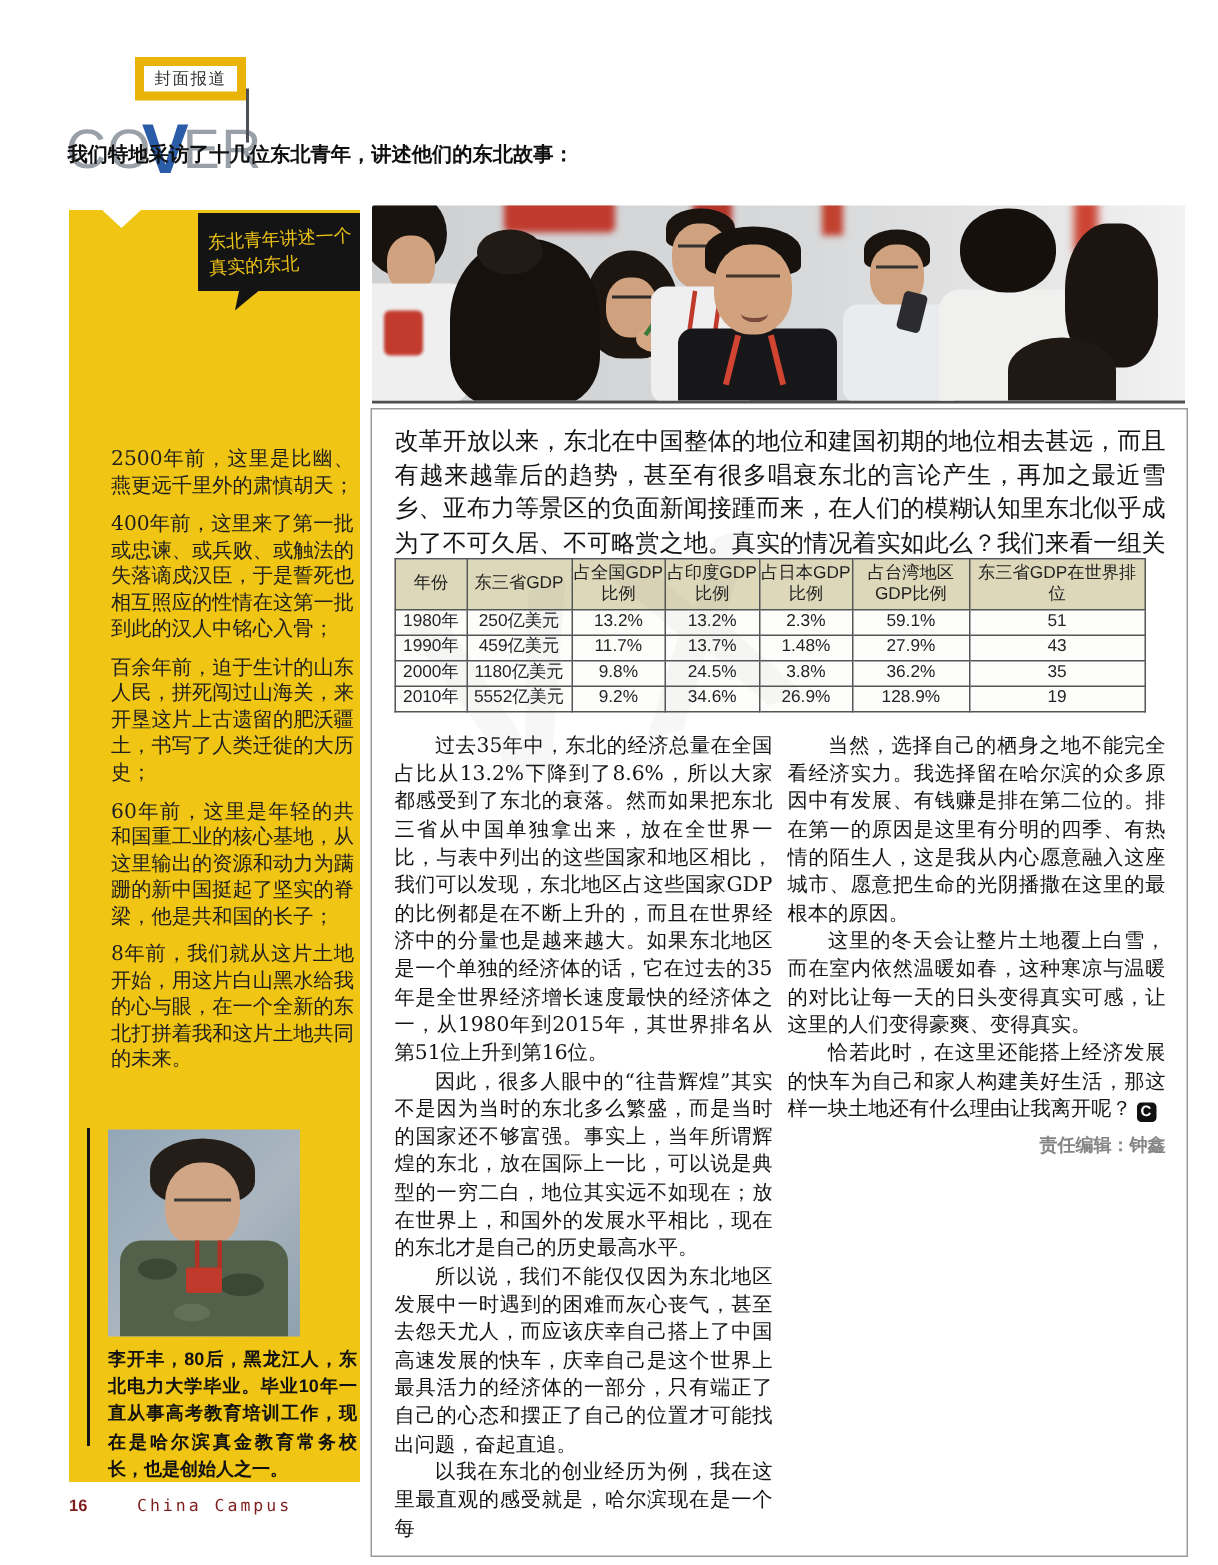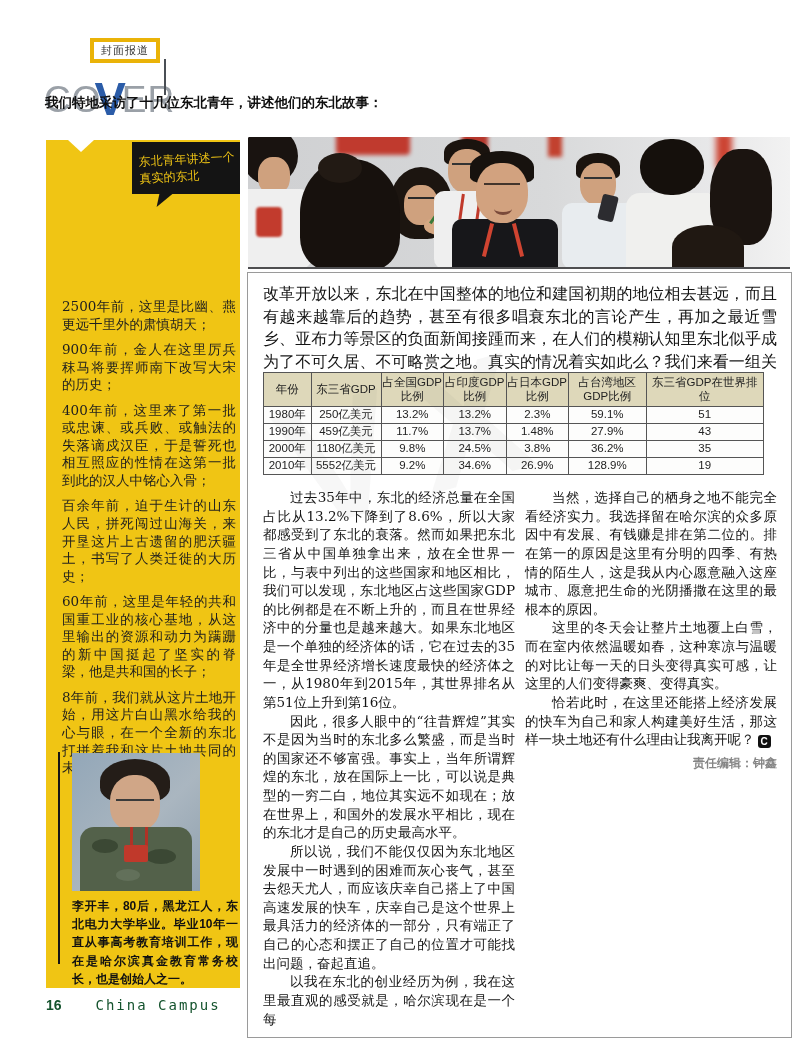--- a/index.html
+++ b/index.html
@@ -3,21 +3,21 @@
 <meta charset="utf-8">
 <style>
   html,body{margin:0;padding:0;background:#ffffff;}
   .page{position:relative;width:812px;height:1043px;background:#fff;overflow:hidden;
         font-family:"Liberation Sans",sans-serif;color:#1a1a1a;}
 
   
   .logo{position:absolute;left:44px;top:36px;width:220px;height:66px;}
   .cover-word{position:absolute;left:0;top:32px;font-size:37px;letter-spacing:1px;color:#9aa0a7;font-weight:400;}
   .cover-v{color:#2b5ca8;font-weight:700;font-size:47px;position:relative;top:3px;margin:0 -5px 0 -7px;}
-  .cover-tab{position:absolute;left:46px;top:2px;border:4px solid #eab308;padding:1px 7px;font-size:11px;
+  .cover-tab{position:absolute;left:46px;top:2px;border:6px solid #eab308;padding:1px 7px;font-size:11px;
              color:#333;background:#fff;letter-spacing:1px;}
   .cover-stem{position:absolute;left:120px;top:23px;width:2px;height:36px;background:#4a4f55;}
 
   
   .intro-text{position:absolute;left:45px;top:93px;width:740px;font-size:13.5px;font-weight:700;
               line-height:1.42;color:#0f0f0f;}
 
   
   .yellow-box{position:absolute;left:46px;top:140px;width:194px;height:848px;background:#f0c514;}
   .notch{position:absolute;left:22px;top:0;width:0;height:0;border-left:13px solid transparent;
@@ -26,21 +26,21 @@
           color:#f0c514;font-size:12px;line-height:1.45;display:flex;flex-direction:column;
           justify-content:center;padding-left:7px;box-sizing:border-box;}
   .bubble-inner{transform:rotate(-3deg);}
   .bubble-tail{position:absolute;left:112px;top:54px;width:0;height:0;
                border-top:13px solid #141414;border-right:13px solid transparent;transform:skewX(-12deg);}
   .side-title{position:absolute;left:13px;top:50px;font-family:"DejaVu Serif","Liberation Serif",serif;
               font-size:33px;font-weight:700;line-height:1.32;letter-spacing:2px;color:#191919;}
   .side-paras{position:absolute;left:12px;top:158px;width:178px;
               font-family:"DejaVu Serif","Liberation Serif",serif;font-size:13.5px;line-height:1.3;
               text-align:justify;color:#1e1e1e;}
-  .side-paras p{margin:0 0 8px 4px;}
+  .side-paras p{margin:0 0 8px 16px;}
   .side-rule{position:absolute;left:12px;top:612px;width:2px;height:212px;background:#151515;}
   .caption{position:absolute;left:26px;top:757px;width:166px;font-size:12px;font-weight:700;
            line-height:1.52;color:#111;text-align:justify;}
 
   
   .portrait{position:absolute;left:26px;top:613px;width:128px;height:138px;overflow:hidden;
             background:linear-gradient(135deg,#93a7b8 0%,#aab6c0 55%,#8fa0ae 100%);}
   .po-hair{position:absolute;left:28px;top:6px;width:70px;height:44px;background:#241d18;
            border-radius:50% 50% 35% 35%;}
   .po-face{position:absolute;left:38px;top:22px;width:50px;height:56px;background:#d0a687;
@@ -49,21 +49,21 @@
   .po-torso{position:absolute;left:8px;top:74px;width:112px;height:64px;background:#53614a;
             border-radius:14px 14px 0 0;}
   .po-camo1{position:absolute;left:20px;top:86px;width:26px;height:14px;background:#3b4834;border-radius:50%;}
   .po-camo2{position:absolute;left:74px;top:96px;width:30px;height:15px;background:#3b4834;border-radius:50%;}
   .po-camo3{position:absolute;left:44px;top:116px;width:24px;height:12px;background:#62705a;border-radius:50%;}
   .po-badge{position:absolute;left:52px;top:92px;width:24px;height:17px;background:#c0392b;border-radius:2px;}
   .po-lanyard{position:absolute;left:58px;top:74px;width:12px;height:20px;
               border-left:3px solid #b03226;border-right:3px solid #b03226;}
 
   
-  .page-footer{position:absolute;left:46px;top:997px;font-size:14px;color:#14532d;}
+  .page-footer{position:absolute;left:46px;top:997px;font-size:11px;color:#7f1d1d;}
   .footer-num{font-weight:700;}
   .footer-mag{font-family:"DejaVu Sans Mono","Liberation Mono",monospace;margin-left:30px;letter-spacing:2px;}
 
   
   .top-photo{position:absolute;left:248px;top:137px;width:542px;height:130px;overflow:hidden;
              background:linear-gradient(90deg,#cfd0d2 0%,#d8d9da 55%,#e9e9ea 88%,#f2f2f2 100%);
              border-bottom:2px solid #4e4e50;}
   .top-photo div{position:absolute;}
   .ph-banner1{left:88px;top:-8px;width:74px;height:26px;background:#c03a2e;border-radius:4px;filter:blur(2px);}
   .ph-banner2{left:214px;top:-10px;width:26px;height:32px;background:#b5372c;filter:blur(2px);}
@@ -158,21 +158,20 @@
     <div class="notch"></div>
     <div class="bubble">
       <div class="bubble-inner">
         <div>东北青年讲述一个</div>
         <div>真实的东北</div>
       </div>
     </div>
     <div class="bubble-tail"></div>
     <div class="side-paras">
         <p>2500年前，这里是比幽、燕更远千里外的肃慎胡天；</p>
-        <p>900年前，金人在这里厉兵秣马将要挥师南下改写大宋的历史；</p>
         <p>400年前，这里来了第一批或忠谏、或兵败、或触法的失落谪戍汉臣，于是誓死也相互照应的性情在这第一批到此的汉人中铭心入骨；</p>
         <p>百余年前，迫于生计的山东人民，拼死闯过山海关，来开垦这片上古遗留的肥沃疆土，书写了人类迁徙的大历史；</p>
         <p>60年前，这里是年轻的共和国重工业的核心基地，从这里输出的资源和动力为蹒跚的新中国挺起了坚实的脊梁，他是共和国的长子；</p>
         <p>8年前，我们就从这片土地开始，用这片白山黑水给我的心与眼，在一个全新的东北打拼着我和这片土地共同的未来。</p>
       </div>
     <div class="side-rule"></div>
     <div class="portrait">
       <div class="po-hair"></div>
       <div class="po-face"></div>
       <div class="po-glasses"></div>

